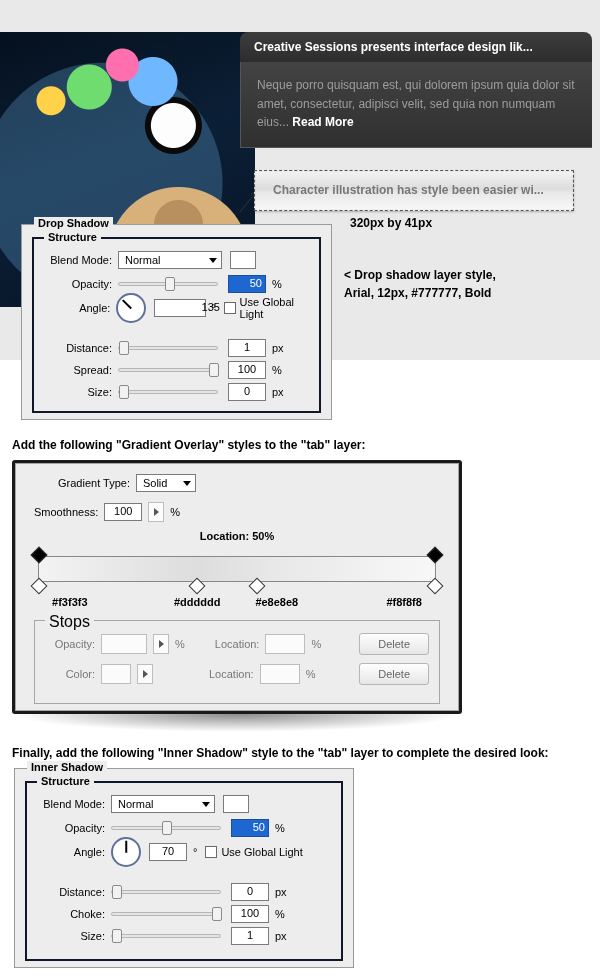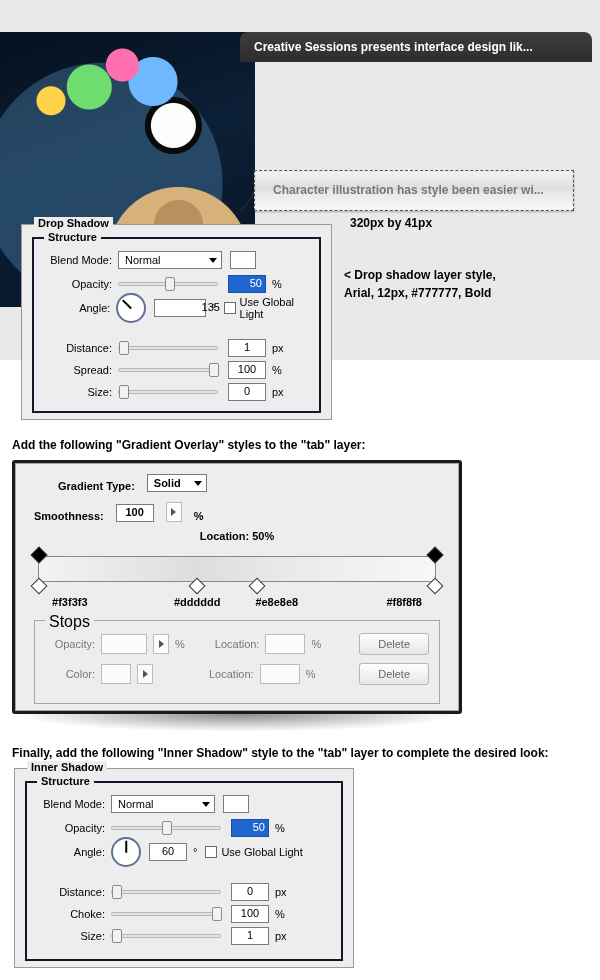--- a/index.html
+++ b/index.html
@@ -124,21 +124,21 @@
   
   .panel1-wrap { position: absolute; top: 224px; left: 21px; width: 311px; height: 196px; }
   .panel1-outer { position: absolute; inset: 0; background: #ededed; border: 1px solid #9a9a9a; }
   .panel1-outer .title-outer { position: absolute; top: -8px; left: 12px; background: #ededed; padding: 0 4px; font-size: 11px; font-weight: 700; }
   .panel1-inner { position: absolute; top: 12px; left: 10px; right: 10px; bottom: 6px; border: 2px solid #0f172a; }
   .panel1-inner .title-inner { position: absolute; top: -8px; left: 10px; background: #ededed; padding: 0 4px; font-size: 11px; font-weight: 700; }
 
   
   .panel2-frame { margin: 0 12px; width: 450px; border: 3px solid #1a1a1a; border-radius: 3px; position: relative; }
   .panel2 { background: #ededed; border: 1px solid #a6a6a6; padding: 10px 12px 14px; position: relative; height: 248px; }
-  .ge-row { display: flex; align-items: flex-end; gap: 12px; font-size: 11px; font-weight: bold; }
+  .ge-row { display: flex; align-items: center; gap: 6px; font-size: 11px; }
   .ge-loc { text-align: center; font-size: 11px; font-weight: 700; margin-top: 8px; position: relative; height: 12px; }
   .ge-bar {
     position: relative; height: 26px; margin: 14px 10px 0;
     background: linear-gradient(to right, #f3f3f3 0%, #dddddd 40%, #e8e8e8 60%, #f8f8f8 100%);
     border: 1px solid #888;
   }
   .ge-top-stop, .ge-bot-stop {
     position: absolute; width: 12px; height: 12px; transform: translateX(-50%) rotate(45deg);
     border: 1px solid #333; background: #fff;
   }
@@ -171,20 +171,24 @@
 </head>
 <body>
 
 <div class="grey-stage">
   <div class="hero"></div>
 
   <div class="headline-panel">
     <div class="headline-tab">
       <span>Creative Sessions presents interface design lik...</span>
     </div>
+    <div class="headline-body">
+      <span>Neque porro quisquam est, qui dolorem ipsum quia dolor sit amet, consectetur, adipisci velit, sed quia non numquam eius... </span>
+      <span class="readmore">Read More</span>
+    </div>
   </div>
 
   <svg class="sub-tab-arrow" viewBox="0 0 30 30">
     <path d="M4 26 L20 6" stroke="#333" stroke-width="1" fill="none"></path>
     <path d="M20 6 L15 8 M20 6 L19 12" stroke="#333" stroke-width="1" fill="none"></path>
   </svg>
 
   <div class="sub-tab">
     <span>Character illustration has style been easier wi...</span>
   </div>
@@ -369,21 +373,21 @@
         <span class="numbox sel">50</span>
         <span class="unit">%</span>
       </div>
 
       <div class="row" style="top:60px; left:6px;">
         <span class="lbl" style="width:78px;">Angle:</span>
         <span class="angle-dial">
             <span class="needle" style="transform:rotate(-90deg);"></span>
           </span>
         <span style="width:8px;"></span>
-        <span class="numbox" style="text-align:center;">60</span>
+        <span class="numbox" style="text-align:center;">70</span>
         <span class="unit">°</span>
         <span style="width:8px;"></span>
         <span class="checkbox"></span>
         <span style="font-size:11px;">Use Global Light</span>
       </div>
 
       <div class="row" style="top:100px; left:6px; width:290px;">
         <span class="lbl" style="width:78px;">Distance:</span>
         <span style="width:110px;">
             <span class="slider-track" style="display:block;">

